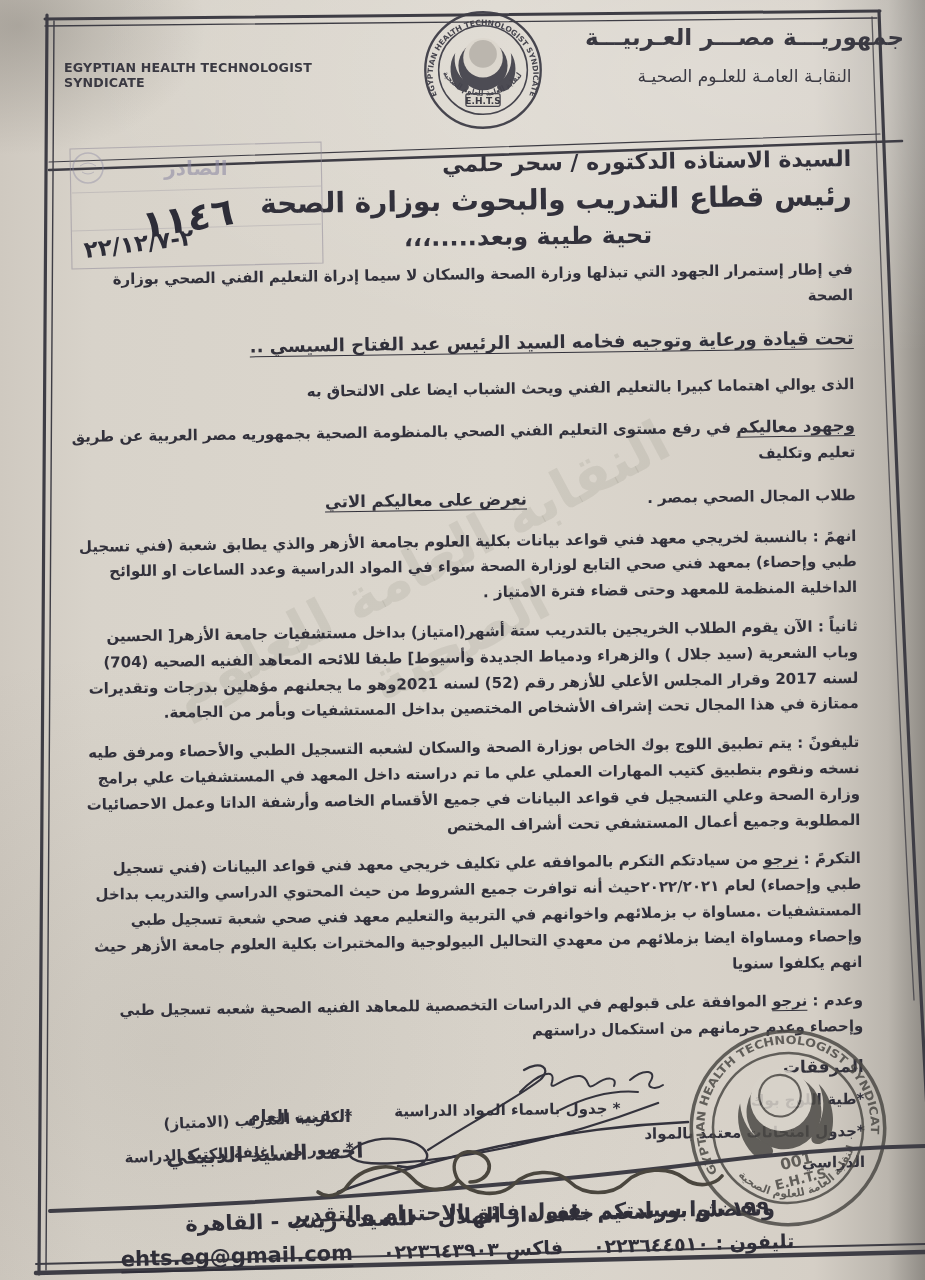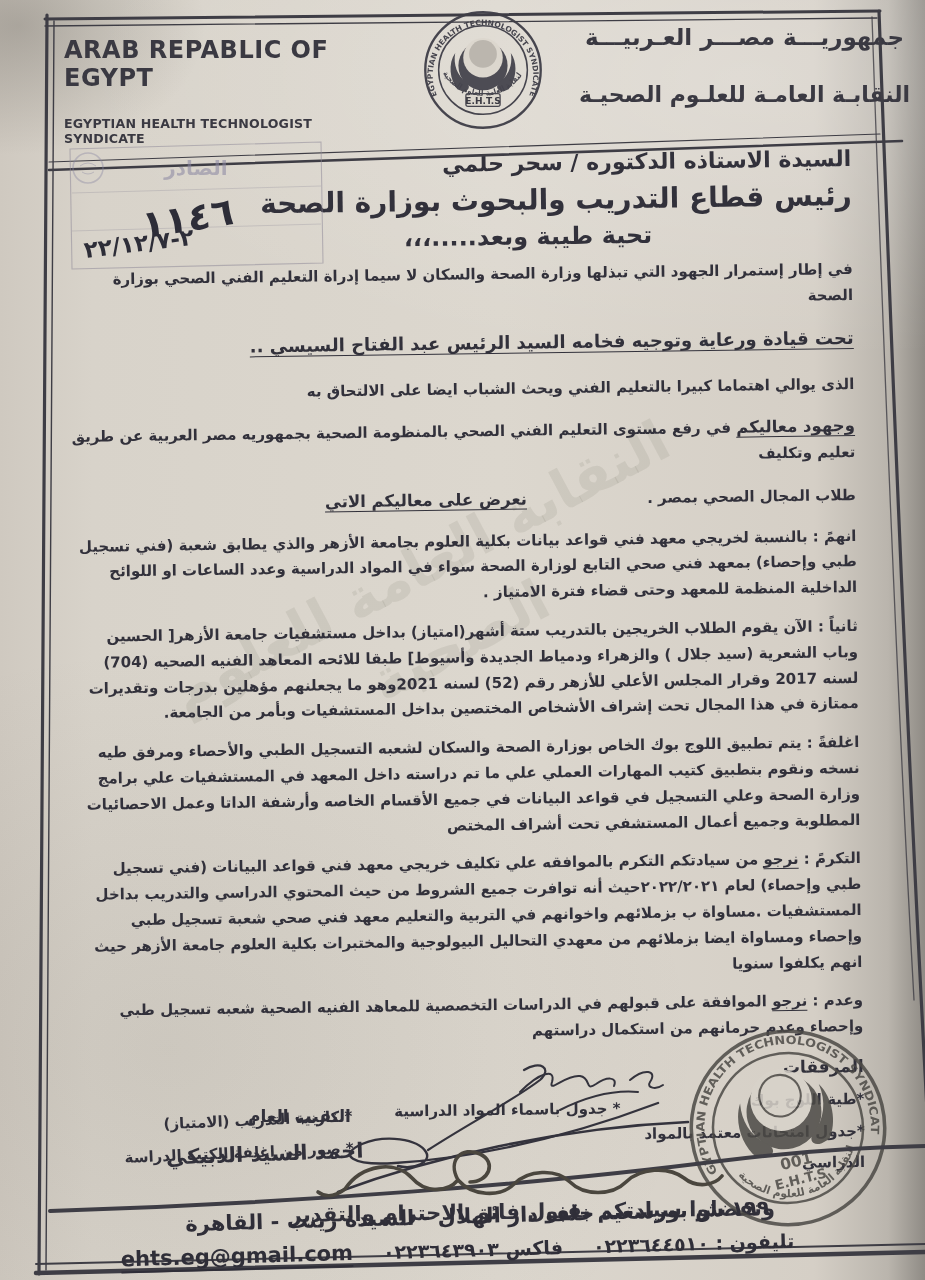--- a/index.html
+++ b/index.html
@@ -22,21 +22,21 @@
     transform:rotate(-28deg);
     font-size:56px;font-weight:bold;color:rgba(110,104,94,.12);
     text-align:center;direction:rtl;line-height:1.5;pointer-events:none;
   }
   
   .hdr-en{position:absolute;left:64px;top:36px;width:320px;color:#3a3942;}
   .hdr-en .t1{font-size:24px;font-weight:bold;letter-spacing:.5px;}
   .hdr-en .t2{font-size:12.6px;font-weight:bold;margin-top:24px;letter-spacing:.2px;}
   .hdr-ar{position:absolute;right:8px;top:24px;width:345px;text-align:center;direction:rtl;color:#3a3942;}
   .hdr-ar .t1{font-size:23px;font-weight:bold;}
-  .hdr-ar .t2{font-size:22px;font-weight:bold;margin-top:32px;}
+  .hdr-ar .t2{font-size:17px;font-weight:normal;margin-top:16px;}
   .logo-box{position:absolute;left:418px;top:8px;width:130px;height:124px;}
   
   .content{
     position:absolute;left:64px;right:74px;top:146px;
     direction:rtl;text-align:right;color:#32313b;font-weight:bold;
     transform:rotate(-0.8deg);transform-origin:top right;
   }
   .rcpt1{font-size:22px;}
   .rcpt2{font-size:28px;margin-top:8px;padding-left:20px;}
   .rcpt3{font-size:24px;margin-top:6px;padding-right:200px;}
@@ -69,21 +69,20 @@
   .stamp-box{position:absolute;left:682px;top:1024px;width:212px;height:208px;pointer-events:none;}
 </style>
 </head>
 <body>
 
 <div class="paper"></div>
 
 <div class="watermark">النقابة العامة للعلوم الصحية</div>
 
 <div class="hdr-en">
-  <div class="t1">ARAB REPABLIC OF EGYPT</div>
   <div class="t2">EGYPTIAN HEALTH TECHNOLOGIST SYNDICATE</div>
 </div>
 
 <div class="logo-box">
   <svg width="130" height="124" viewBox="0 0 120 116">
     <g fill="none" stroke="#46454e">
       <circle cx="60" cy="58" r="54" stroke-width="2.2"></circle>
       <circle cx="60" cy="58" r="41.5" stroke-width="1.4"></circle>
     </g>
     <defs>
@@ -132,21 +131,21 @@
 
   <p class="item">
     <span>انهمً :</span>
     <span>بالنسبة لخريجي معهد فني قواعد بيانات بكلية العلوم بجامعة الأزهر والذي يطابق شعبة (فني تسجيل طبي وإحصاء) بمعهد فني صحي التابع لوزارة الصحة  سواء في المواد الدراسية وعدد الساعات او اللوائح الداخلية المنظمة للمعهد وحتى قضاء فترة الامتياز .</span>
   </p>
   <p class="item">
     <span>ثانياً :</span>
     <span>الآن يقوم الطلاب الخريجين بالتدريب ستة أشهر(امتياز) بداخل مستشفيات جامعة الأزهر[ الحسين وباب الشعرية (سيد جلال ) والزهراء ودمياط الجديدة وأسيوط] طبقا للائحه المعاهد الفنيه الصحيه (704) لسنه 2017 وقرار المجلس الأعلي للأزهر رقم (52) لسنه 2021وهو ما يجعلنهم مؤهلين بدرجات وتقديرات ممتازة في هذا المجال تحت إشراف الأشخاص المختصين بداخل المستشفيات وبأمر من الجامعة.</span>
   </p>
   <p class="item">
-    <span>اغلفةً :</span>
+    <span>تليفونً :</span>
     <span>يتم تطبيق اللوج بوك الخاص بوزارة الصحة والسكان لشعبه التسجيل الطبي والأحصاء ومرفق طيه نسخه ونقوم بتطبيق كتيب المهارات العملي علي ما تم دراسته داخل المعهد في المستشفيات علي برامج وزارة الصحة وعلي التسجيل في قواعد البيانات في جميع الأقسام الخاصه  وأرشفة الداتا وعمل الاحصائيات المطلوبة وجميع أعمال المستشفي تحت أشراف المختص</span>
   </p>
   <p class="item">
     <span>التكرمً :</span>
     <span class="u">نرجو</span>
     <span>من سيادتكم التكرم بالموافقه علي تكليف خريجي معهد فني قواعد البيانات (فني تسجيل طبي وإحصاء) لعام ٢٠٢٢/٢٠٢١حيث أنه توافرت جميع الشروط من حيث المحتوي الدراسي والتدريب بداخل المستشفيات .مساواة ب بزملائهم واخوانهم في التربية والتعليم معهد فني صحي شعبة تسجيل طبي وإحصاء ومساواة ايضا  بزملائهم من  معهدي التحاليل البيولوجية والمختبرات بكلية العلوم جامعة الأزهر حيث انهم يكلفوا سنويا</span>
   </p>
   <p class="item">
     <span>وعدم :</span>
     <span class="u">نرجو</span>

